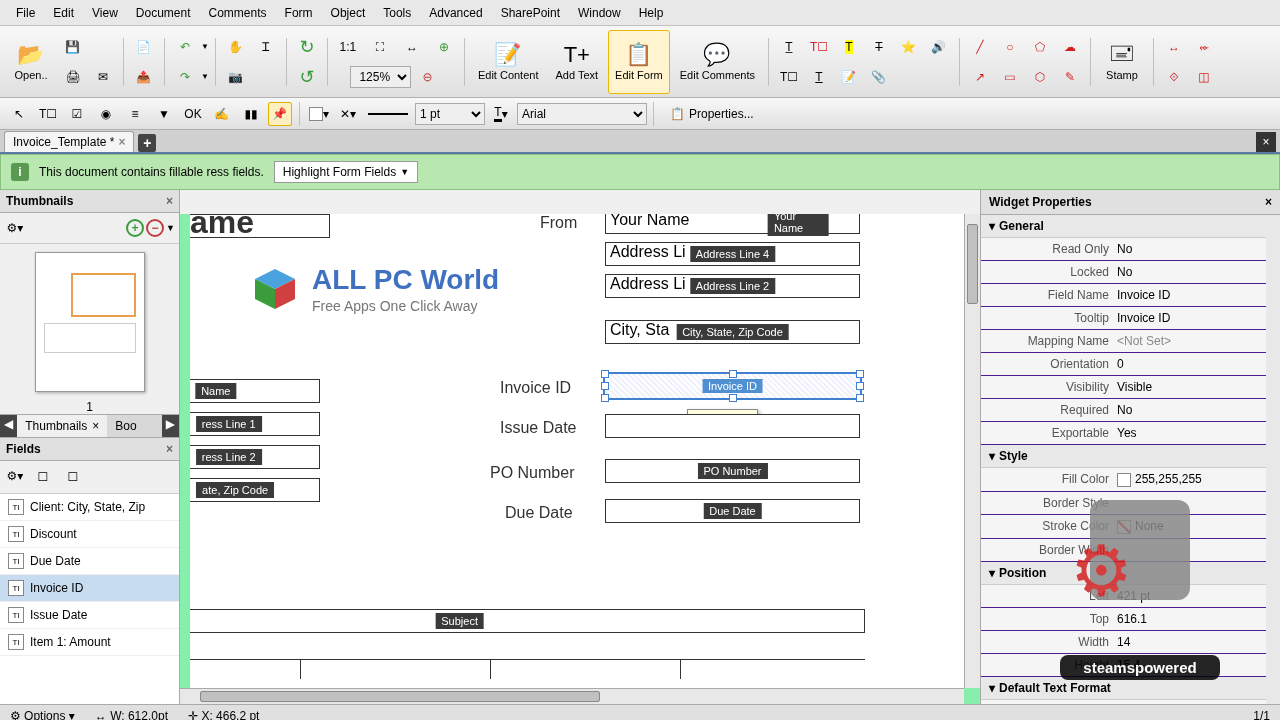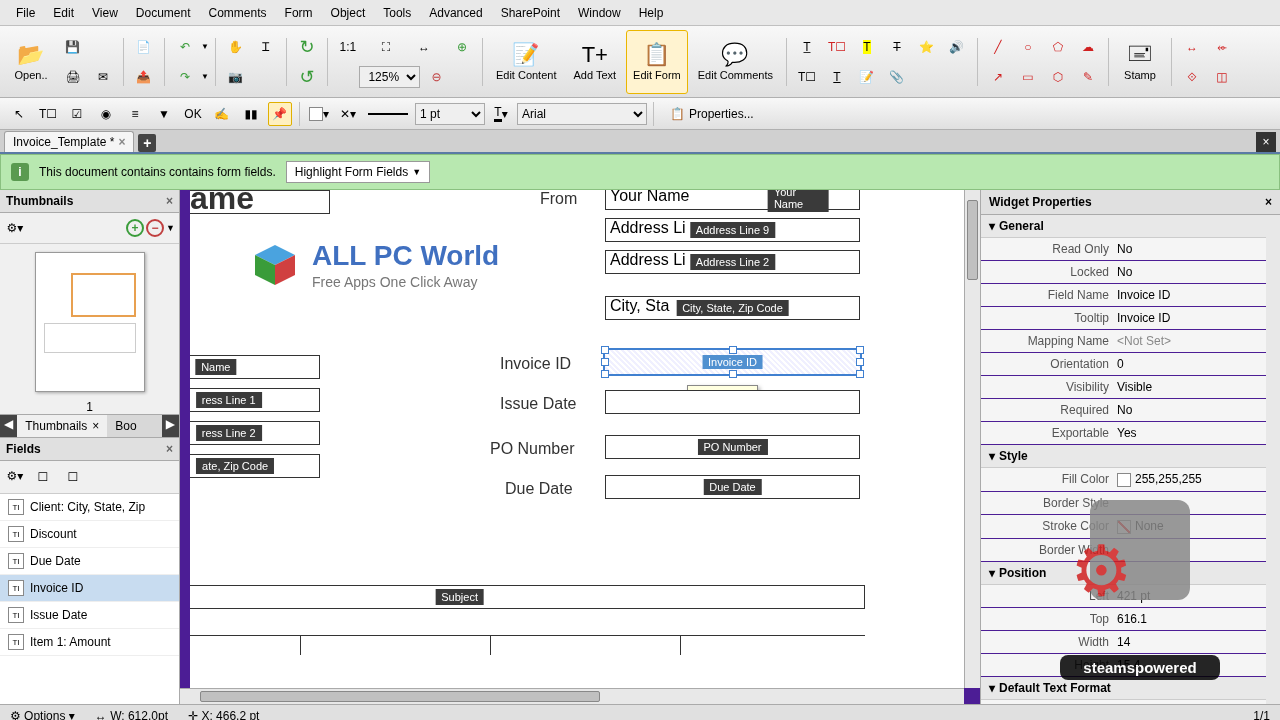--- a/index.html
+++ b/index.html
@@ -55,21 +55,21 @@
 .panel-tabs { display: flex; background: #d8d8d8; border-top: 1px solid #aaa; border-bottom: 1px solid #aaa; }
 .panel-tab { padding: 4px 8px; cursor: pointer; display: flex; align-items: center; gap: 2px; font-size: 11px; }
 .panel-tab.active { background: #f0f0f0; }
 .fields-list { flex: 1; overflow-y: auto; background: #fff; }
 .field-tools { padding: 4px; display: flex; gap: 4px; border-bottom: 1px solid #ccc; background: #f0f0f0; }
 .field-item { padding: 5px 8px; display: flex; align-items: center; gap: 6px; cursor: pointer; border-bottom: 1px solid #eee; }
 .field-item.selected { background: #c8dcf0; }
 .field-item .fi-icon { width: 16px; height: 16px; border: 1px solid #888; background: #fff; font-size: 8px; display: flex; align-items: center; justify-content: center; }
 
 
-.canvas-wrap { flex: 1; background: #4c1d95; position: relative; overflow: hidden; }
+.canvas-wrap { flex: 1; background: #86efac; position: relative; overflow: hidden; margin-top: 24px; }
 .canvas { background: #fff; position: absolute; top: 0; left: 10px; right: 16px; bottom: 16px; overflow: hidden; }
 .scroll-v { position: absolute; right: 0; top: 0; bottom: 16px; width: 16px; background: #e8e8e8; border-left: 1px solid #aaa; }
 .scroll-v .thumb-s { position: absolute; top: 10px; left: 2px; right: 2px; height: 80px; background: #c0c0c0; border: 1px solid #888; border-radius: 2px; }
 .scroll-h { position: absolute; bottom: 0; left: 0; right: 16px; height: 16px; background: #e8e8e8; border-top: 1px solid #aaa; }
 .scroll-h .thumb-s { position: absolute; left: 20px; top: 2px; bottom: 2px; width: 400px; background: #c0c0c0; border: 1px solid #888; border-radius: 2px; }
 
 
 .ff-label { font-size: 16px; color: #333; text-align: right; }
 .ff-box { border: 1px solid #333; background: #fff; position: absolute; }
 .ff-chip { position: absolute; background: #3a3a3a; color: #fff; font-size: 11px; padding: 2px 6px; transform: translate(-50%, -50%); }
@@ -180,21 +180,21 @@
   <div style="display:flex;flex-direction:column;gap:2px;">
     <div class="tb-btn">
         <span style="color:#3a9c3a;font-size:18px;">↻</span>
       </div>
     <div class="tb-btn">
         <span style="color:#3a9c3a;font-size:18px;">↺</span>
       </div>
   </div>
   <div class="sep"></div>
   <div style="display:flex;flex-direction:column;gap:2px;align-items:center;">
-    <div style="display:flex;gap:10px;">
+    <div style="display:flex;gap:4px;">
       <div class="tb-btn">
           <span>1:1</span>
         </div>
       <div class="tb-btn">
           <span>⛶</span>
         </div>
       <div class="tb-btn">
           <span>↔</span>
         </div>
       <div class="tb-btn">
@@ -370,21 +370,21 @@
   <div class="tab">
     <span>Invoice_Template *</span>
     <span class="close">×</span>
   </div>
   <div class="tab-add">+</div>
   <div class="tab-close-all">×</div>
 </div>
 
 <div class="infobar">
   <div class="info-icon">i</div>
-  <span>This document contains contains form fields.</span>
+  <span>This document contains fillable ress fields.</span>
   <div class="highlight-btn">
     <span>Highlight Form Fields</span>
     <span style="font-size:9px;">▼</span>
   </div>
 </div>
 
 <div class="main-area">
 
   <div class="left-panel">
     <div class="panel-hdr">
@@ -470,21 +470,21 @@
         </div>
       </div>
 
       <div class="ff-label" style="position:absolute;left:350px;top:0;">From</div>
       <div class="ff-box" style="left:415px;top:-4px;width:255px;height:24px;">
         <span style="margin-left:4px;font-size:16px;">Your Name</span>
         <div class="ff-chip" style="left:76%;top:50%;">Your Name</div>
       </div>
       <div class="ff-box" style="left:415px;top:28px;width:255px;height:24px;">
         <span style="margin-left:4px;font-size:16px;">Address Li</span>
-        <div class="ff-chip" style="left:50%;top:50%;">Address Line 9</div>
+        <div class="ff-chip" style="left:50%;top:50%;">Address Line 4</div>
       </div>
       <div class="ff-box" style="left:415px;top:60px;width:255px;height:24px;">
         <span style="margin-left:4px;font-size:16px;">Address Li</span>
         <div class="ff-chip" style="left:50%;top:50%;">Address Line 2</div>
       </div>
       <div class="ff-box" style="left:415px;top:106px;width:255px;height:24px;">
         <span style="margin-left:4px;font-size:16px;">City, Sta</span>
         <div class="ff-chip" style="left:50%;top:50%;">City, State, Zip Code</div>
       </div>
 

